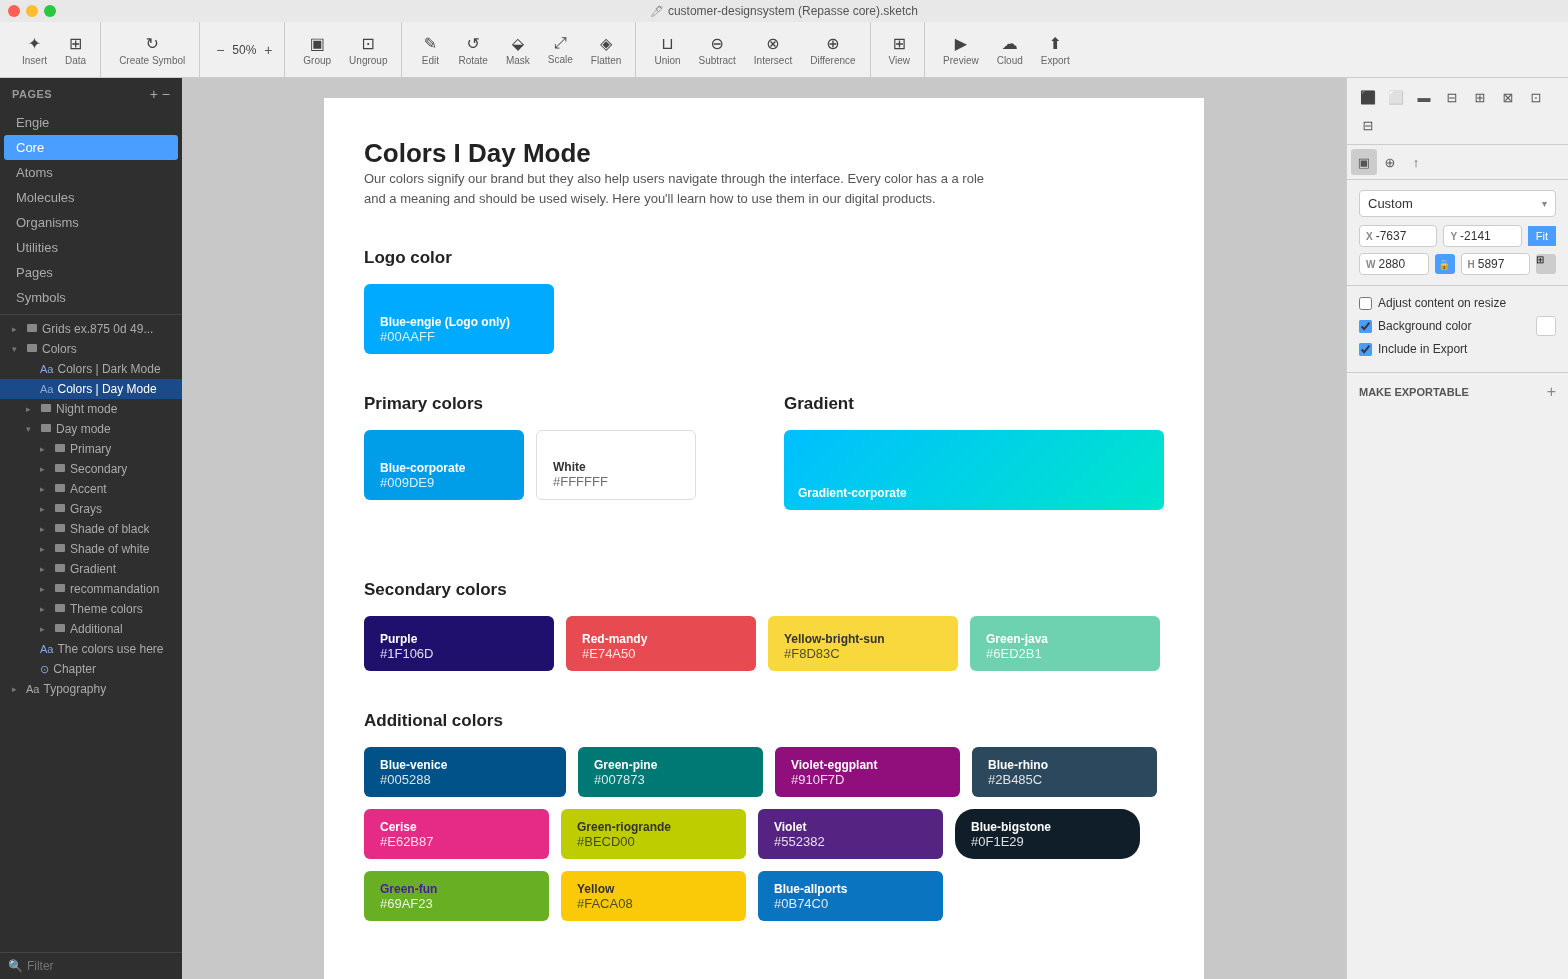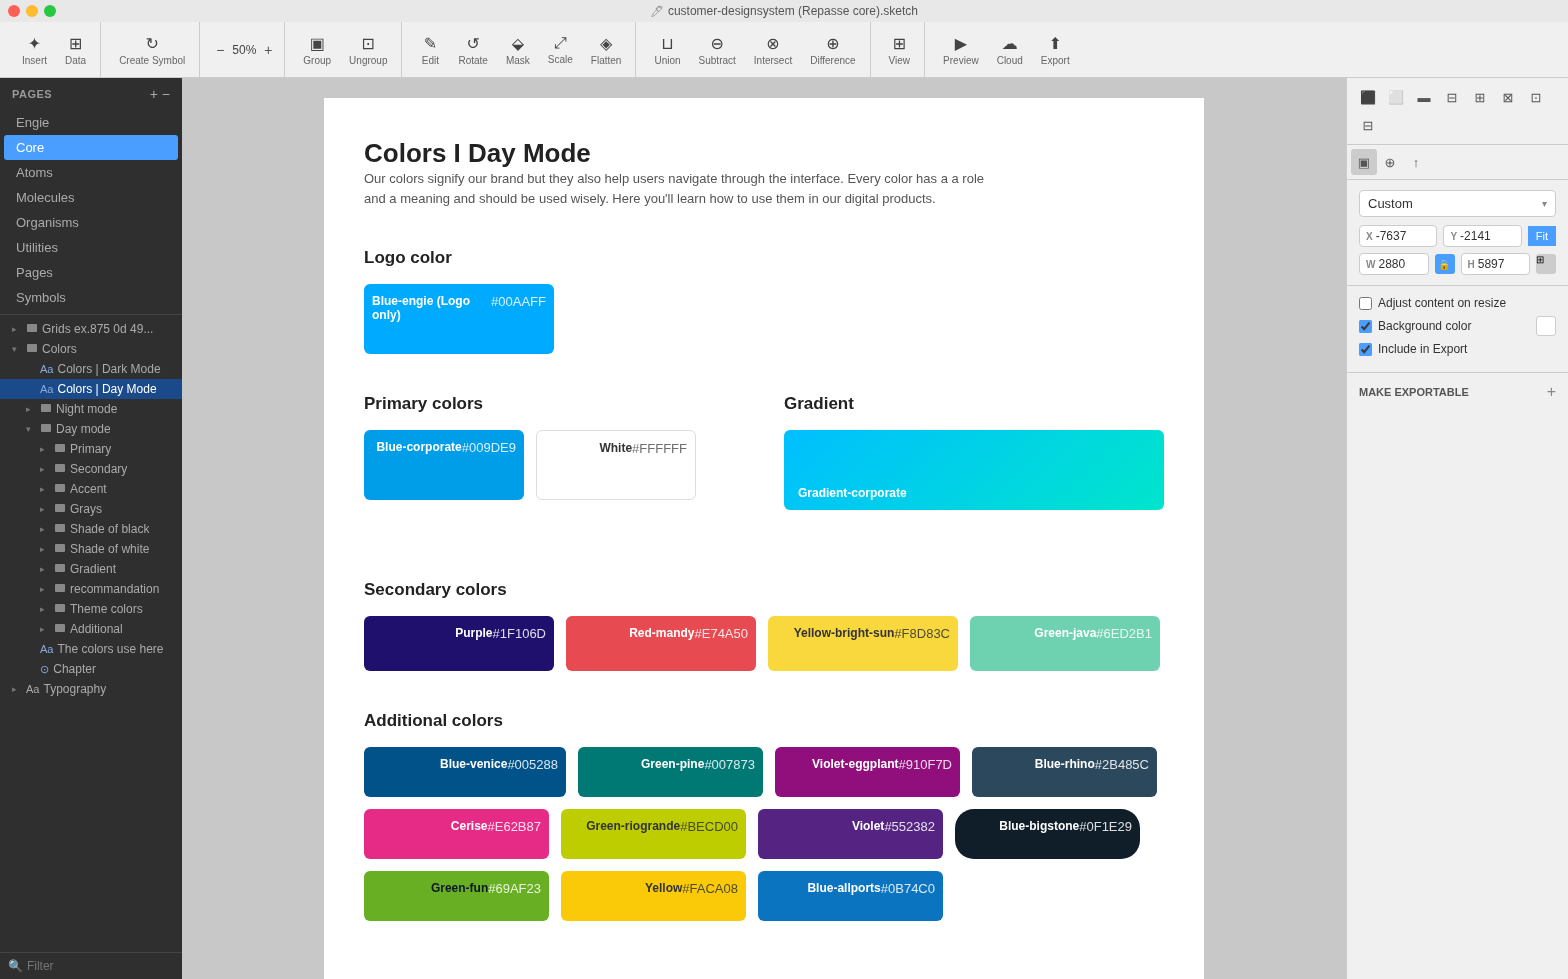--- a/index.html
+++ b/index.html
@@ -154,23 +154,23 @@
       position: relative;
     }
     .canvas-title { font-size: 26px; font-weight: 700; color: #222; margin-bottom: 0; }
     .canvas-desc { font-size: 13px; color: #555; line-height: 1.5; margin-bottom: 40px; max-width: 640px; }
 
     .section-title { font-size: 17px; font-weight: 600; color: #222; margin-bottom: 16px; }
 
     .color-grid { display: flex; flex-wrap: wrap; gap: 12px; margin-bottom: 40px; }
     .color-swatch {
       border-radius: 6px;
-      padding: 10px 8px;
-      display: flex;
-      flex-direction: row;
+      padding: 10px 16px;
+      display: flex;
+      flex-direction: column;
       justify-content: flex-end;
       cursor: pointer;
     }
     .color-swatch .swatch-name { font-size: 12px; font-weight: 600; }
     .color-swatch .swatch-hex { font-size: 13px; opacity: 0.85; }
     .swatch-white { border: 1px solid #ddd; }
     .swatch-name-white { color: #333 !important; }
     .swatch-hex-white { color: #555 !important; }
 
     
@@ -685,34 +685,34 @@
               <span class="swatch-hex" style="color: rgb(255, 255, 255);">#910F7D</span>
             </div>
             <div class="color-swatch" style="background-color: rgb(43, 72, 92); width: 185px; height: 50px;">
               <span class="swatch-name" style="color: rgb(255, 255, 255);">Blue-rhino</span>
               <span class="swatch-hex" style="color: rgb(255, 255, 255);">#2B485C</span>
             </div>
             <div class="color-swatch" style="background-color: rgb(230, 43, 135); width: 185px; height: 50px;">
               <span class="swatch-name" style="color: rgb(255, 255, 255);">Cerise</span>
               <span class="swatch-hex" style="color: rgb(255, 255, 255);">#E62B87</span>
             </div>
-            <div class="color-swatch" style="background-color: rgb(190, 205, 0); width: 185px; height: 50px; text-align: right;">
+            <div class="color-swatch" style="background-color: rgb(190, 205, 0); width: 185px; height: 50px;">
               <span class="swatch-name" style="color: rgb(51, 51, 51);">Green-riogrande</span>
               <span class="swatch-hex" style="color: rgb(51, 51, 51);">#BECD00</span>
             </div>
             <div class="color-swatch" style="background-color: rgb(85, 35, 130); width: 185px; height: 50px;">
               <span class="swatch-name" style="color: rgb(255, 255, 255);">Violet</span>
               <span class="swatch-hex" style="color: rgb(255, 255, 255);">#552382</span>
             </div>
             <div class="color-swatch" style="background-color: rgb(15, 30, 41); width: 185px; height: 50px; border-radius: 19px;">
               <span class="swatch-name" style="color: rgb(255, 255, 255);">Blue-bigstone</span>
               <span class="swatch-hex" style="color: rgb(255, 255, 255);">#0F1E29</span>
             </div>
             <div class="color-swatch" style="background-color: rgb(105, 175, 35); width: 185px; height: 50px;">
-              <span class="swatch-name" style="color: #0f172a;">Green-fun</span>
+              <span class="swatch-name" style="color: #4c1d95;">Green-fun</span>
               <span class="swatch-hex" style="color: rgb(255, 255, 255);">#69AF23</span>
             </div>
             <div class="color-swatch" style="background-color: rgb(250, 202, 8); width: 185px; height: 50px;">
               <span class="swatch-name" style="color: rgb(51, 51, 51);">Yellow</span>
               <span class="swatch-hex" style="color: rgb(51, 51, 51);">#FACA08</span>
             </div>
             <div class="color-swatch" style="background-color: rgb(11, 116, 192); width: 185px; height: 50px;">
               <span class="swatch-name" style="color: rgb(255, 255, 255);">Blue-allports</span>
               <span class="swatch-hex" style="color: rgb(255, 255, 255);">#0B74C0</span>
             </div>

